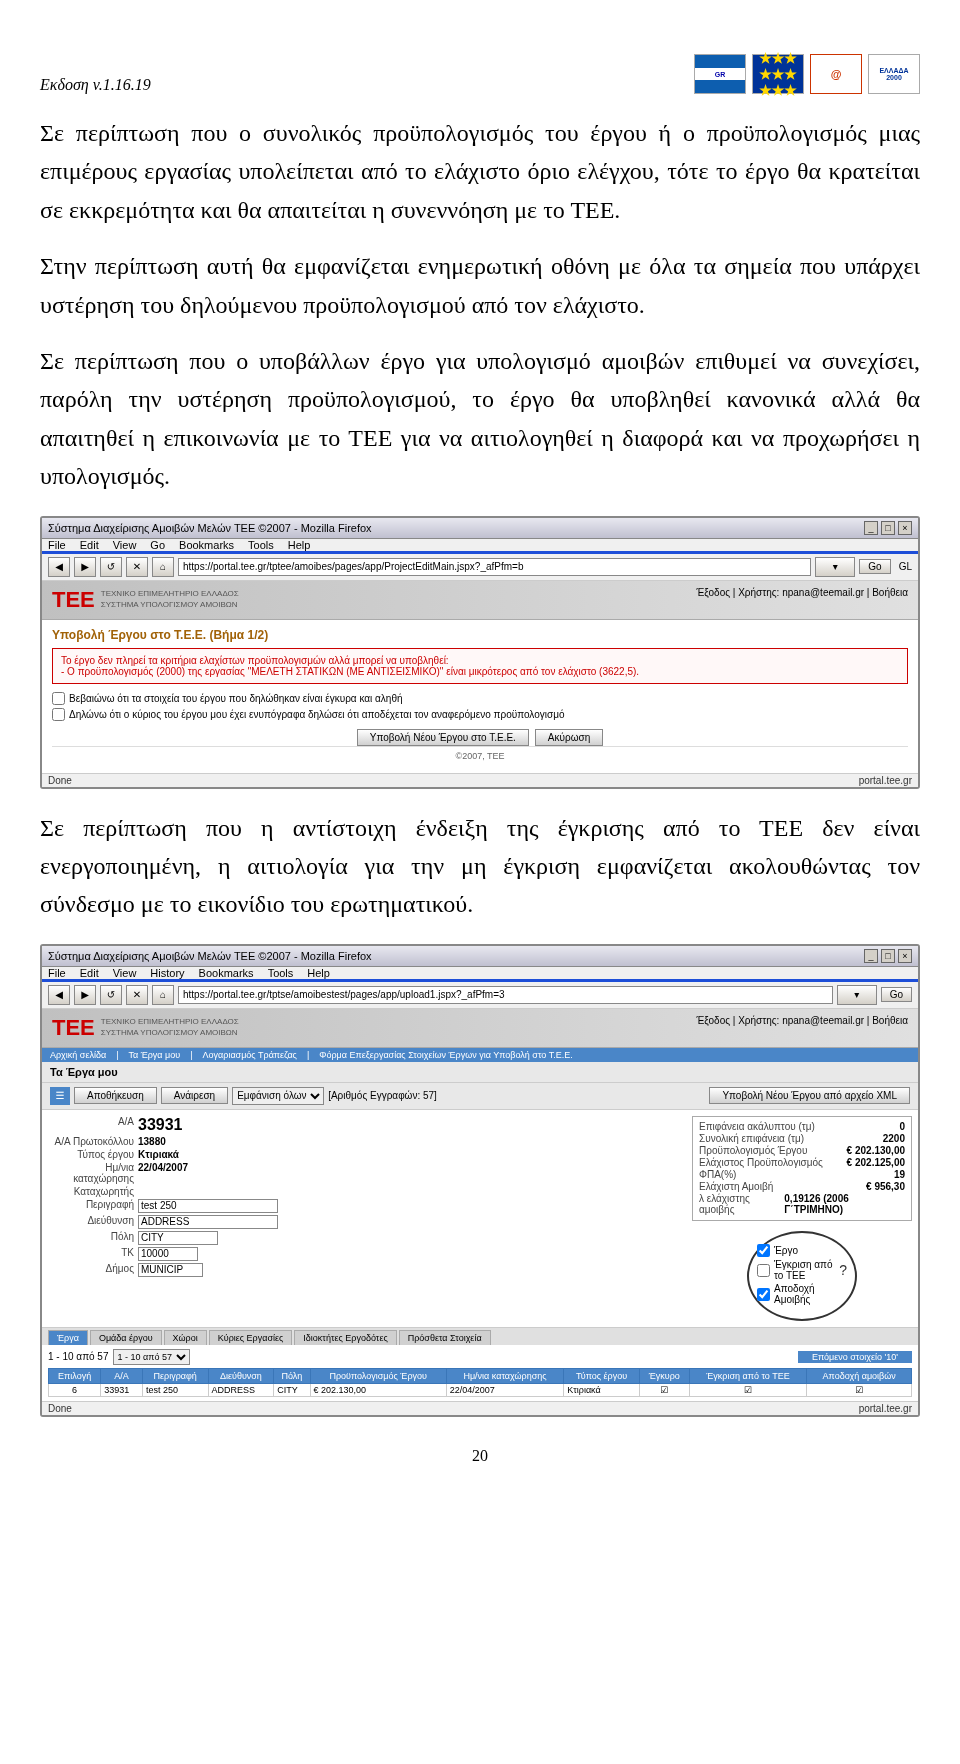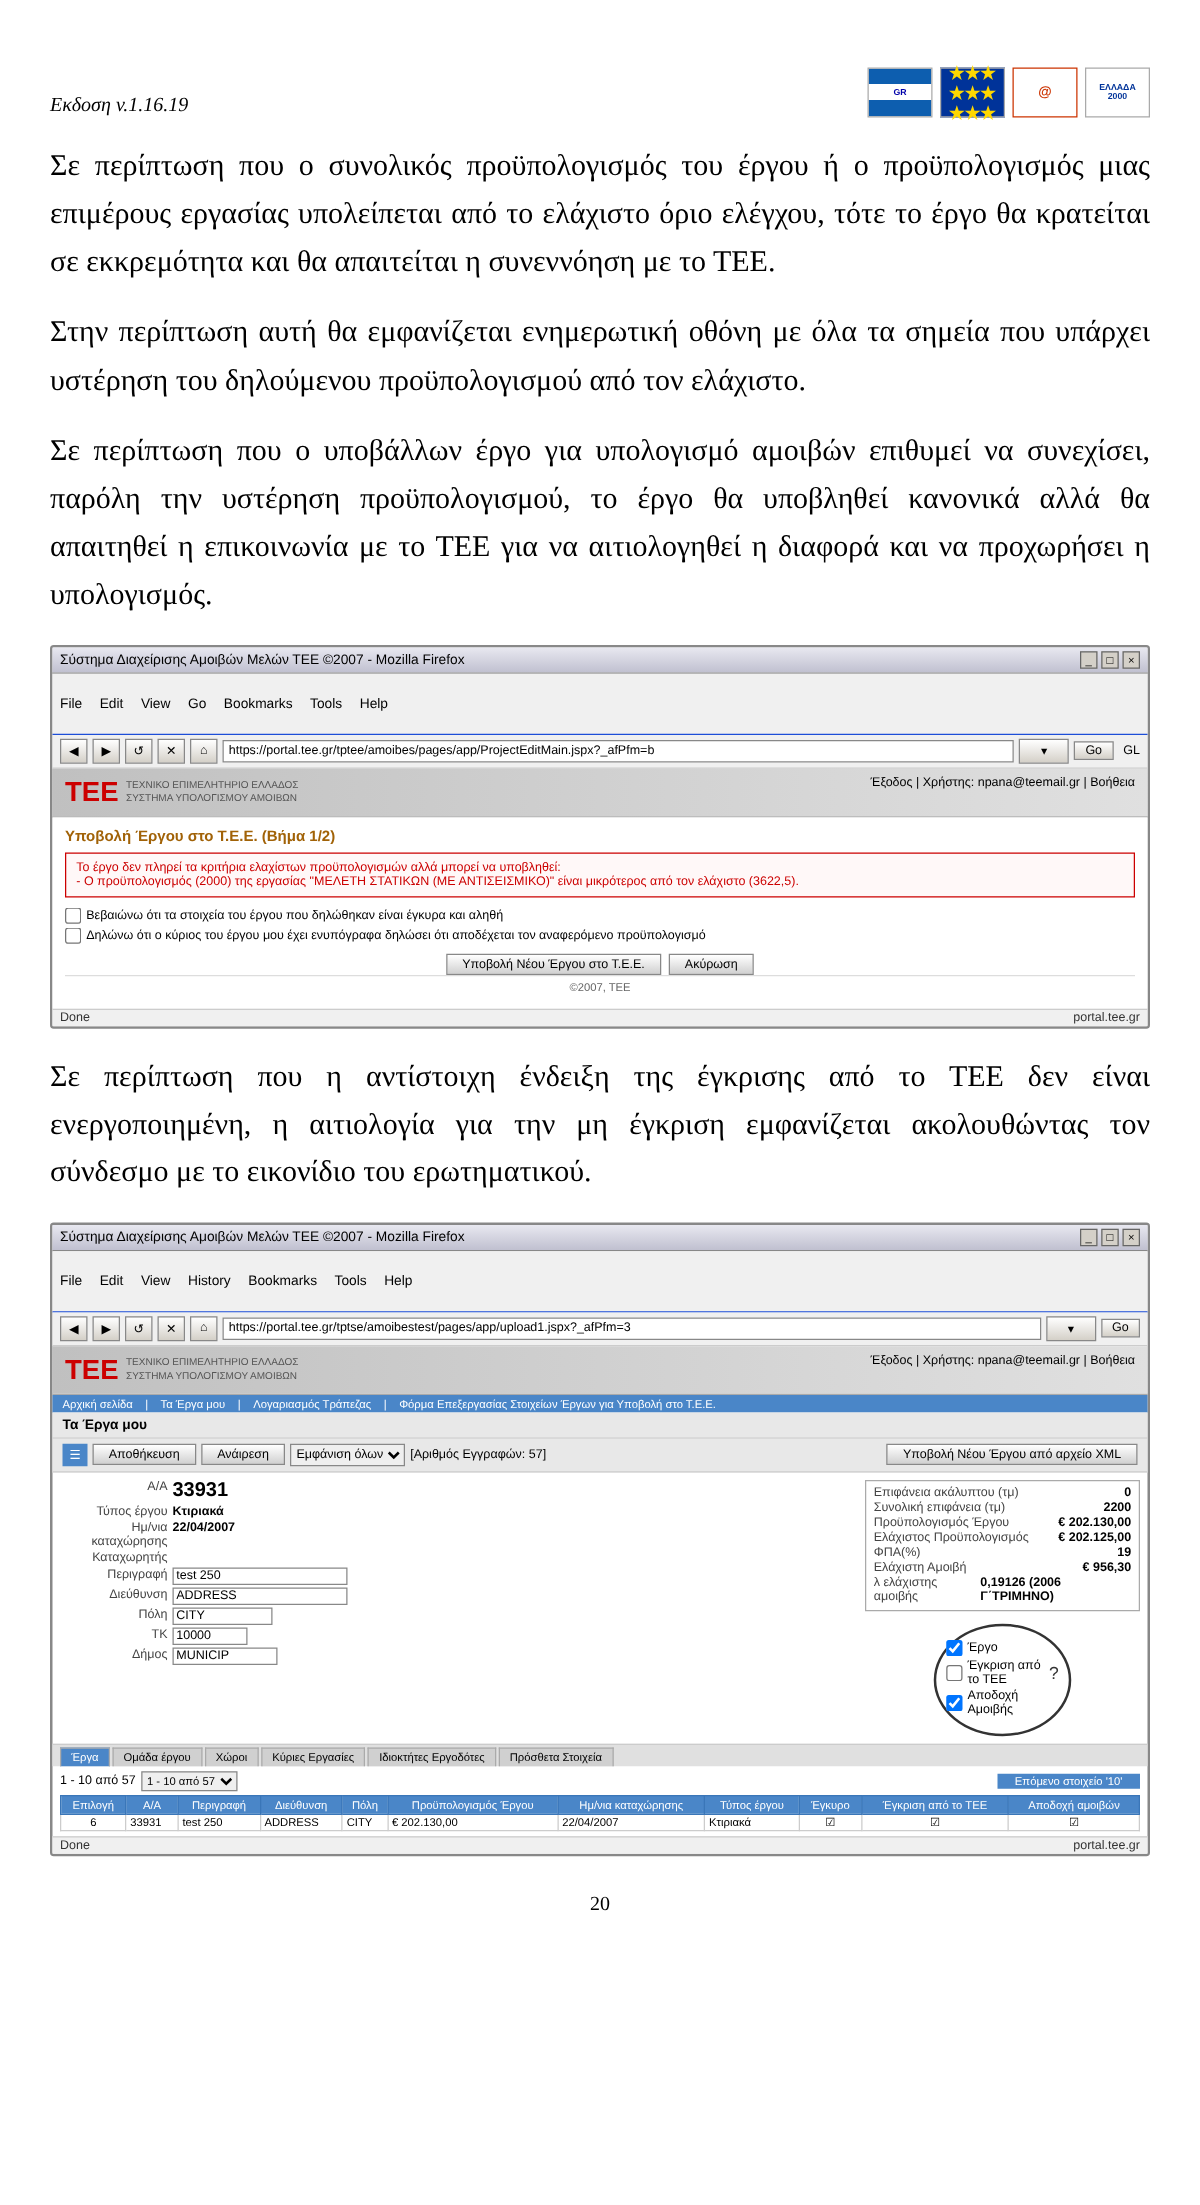--- a/index.html
+++ b/index.html
@@ -104,24 +104,24 @@
       border: 1px solid #666;
       font-size: 9px;
       display: flex;
       align-items: center;
       justify-content: center;
       background: #d4d0c8;
       cursor: pointer;
     }
     .browser-menu {
       background: #f0f0f0;
-      padding: 18px 6px;
+      padding: 0 6px;
       display: flex;
       gap: 14px;
-      border-bottom: 1px solid #1d4ed8;
+      border-bottom: 3px solid #1d4ed8;
       font-size: 11px;
     }
     .browser-toolbar {
       background: #f0f0f0;
       padding: 3px 6px;
       display: flex;
       align-items: center;
       gap: 4px;
       border-bottom: 1px solid #ccc;
     }
@@ -562,20 +562,24 @@
   </div>
 
   <div class="tee-form-area">
 
     <div class="form-left">
       <div class="form-row">
         <div class="form-label">Α/Α</div>
         <div class="form-value" style="font-size:16px; color:#000; font-weight:bold;">33931</div>
       </div>
       <div class="form-row">
+        <div class="form-label">Α/Α Πρωτοκόλλου</div>
+        <div class="form-value">13880</div>
+      </div>
+      <div class="form-row">
         <div class="form-label">Τύπος έργου</div>
         <div class="form-value">Κτιριακά</div>
       </div>
       <div class="form-row">
         <div class="form-label">Ημ/νια καταχώρησης</div>
         <div class="form-value">22/04/2007</div>
       </div>
       <div class="form-row">
         <div class="form-label">Καταχωρητής</div>
         <div class="form-value"></div>
@@ -600,21 +604,21 @@
       </div>
       <div class="form-row">
         <div class="form-label">ΤΚ</div>
         <div style="flex:1;">
           <input class="form-field" value="10000" style="width: 60px;">
         </div>
       </div>
       <div class="form-row">
         <div class="form-label">Δήμος</div>
         <div style="flex:1;">
-          <input class="form-field" value="MUNICIP" style="width: 84px;">
+          <input class="form-field" value="MUNICIP" style="width: 65px;">
         </div>
       </div>
     </div>
 
     <div class="form-right">
       <div class="right-info-box">
         <div class="right-info-row">
           <span class="right-info-label">Επιφάνεια ακάλυπτου (τμ)</span>
           <span class="right-info-value">0</span>
         </div>

